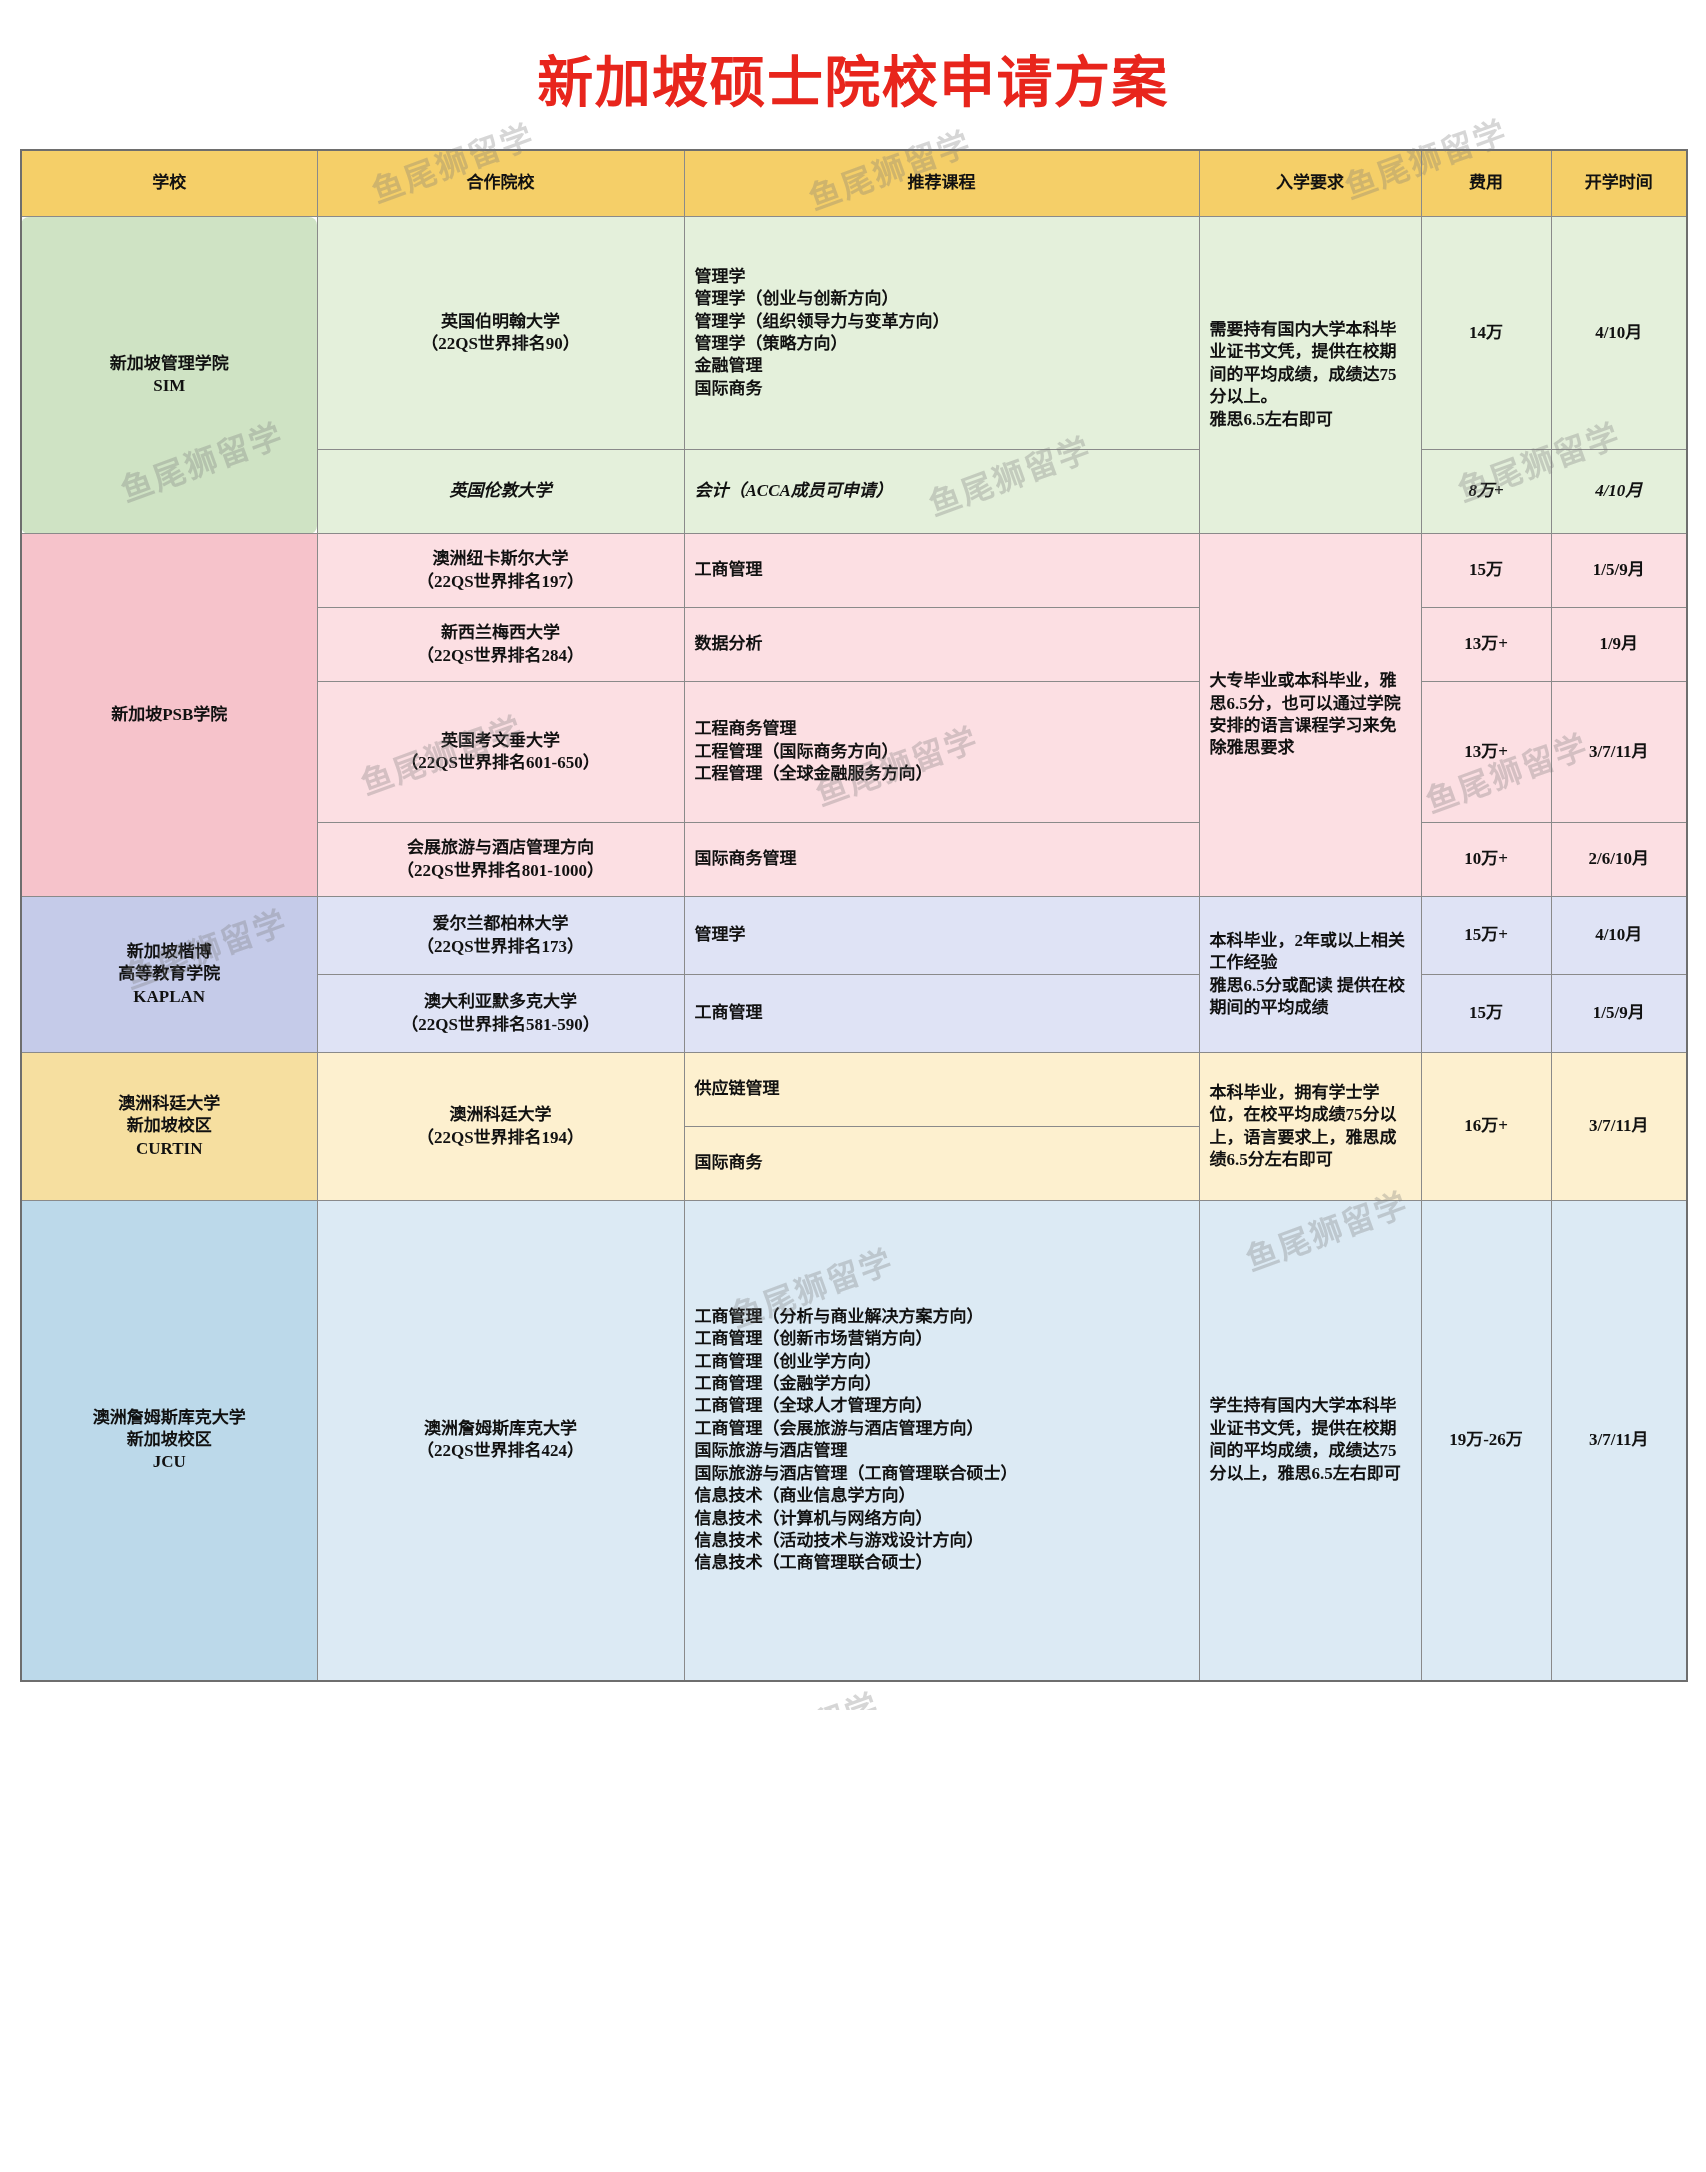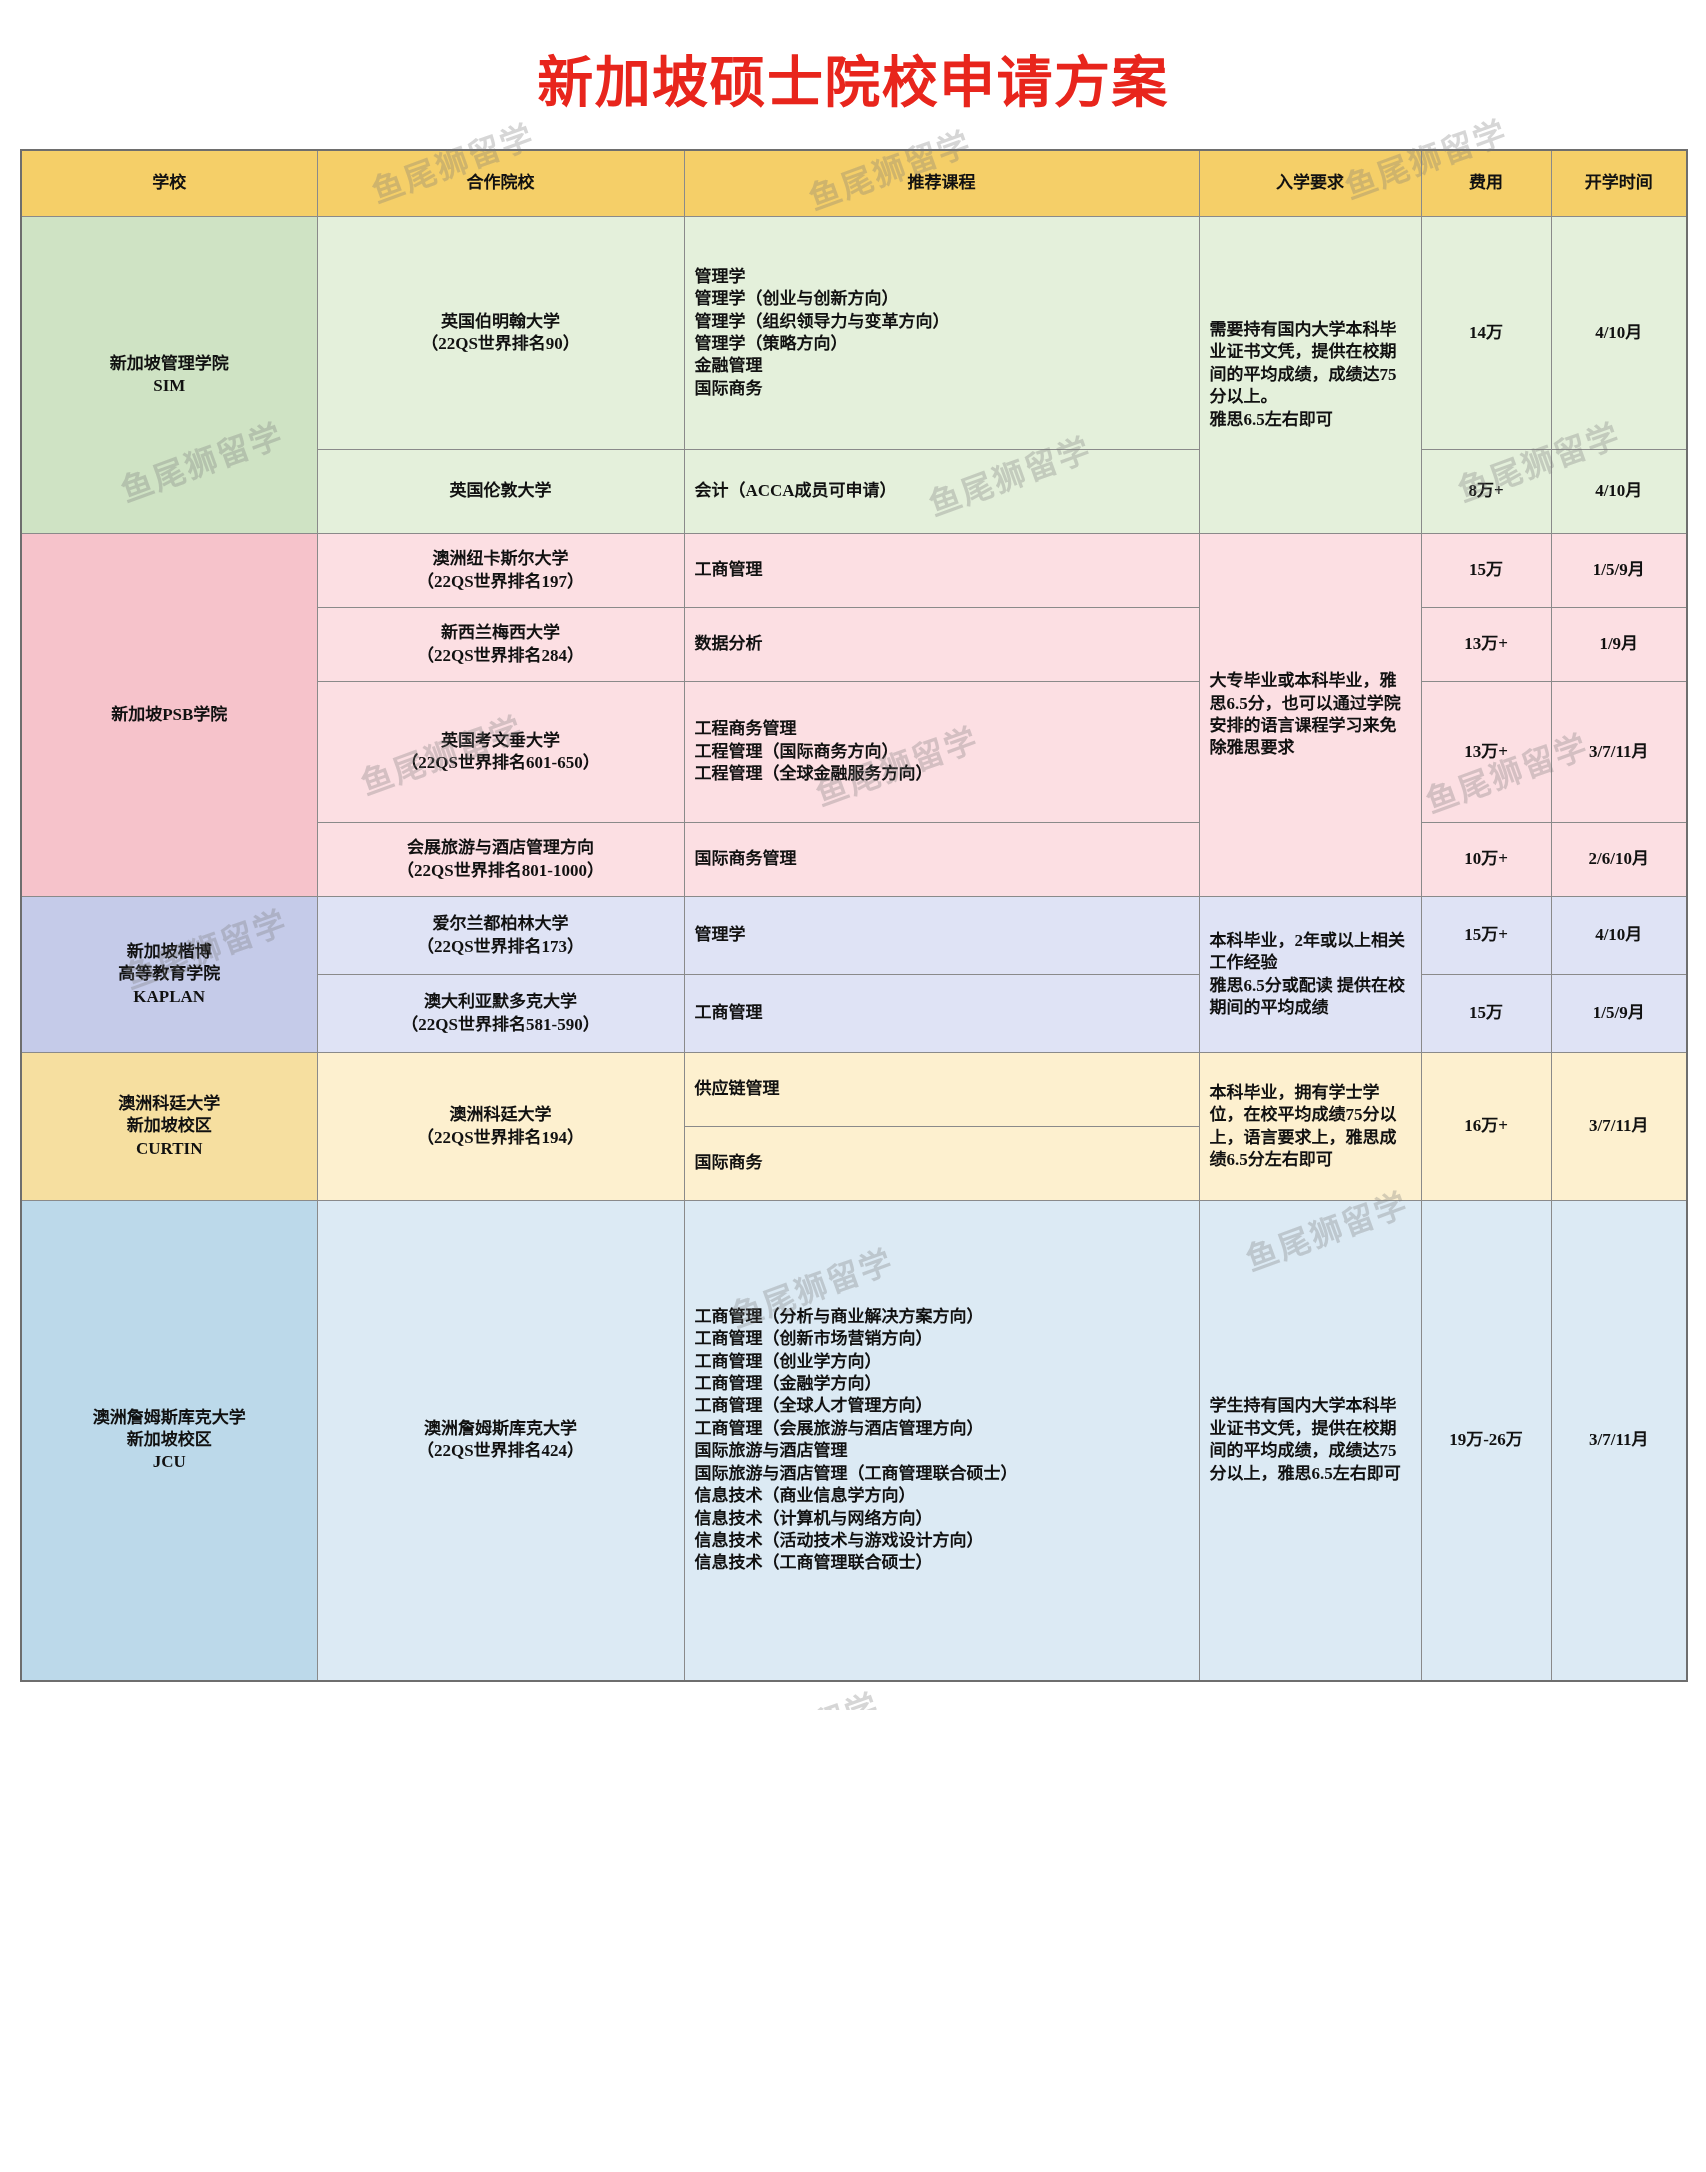--- a/index.html
+++ b/index.html
@@ -52,21 +52,21 @@
   }
   
   col.c-school    { width: 296px; }
   col.c-partner   { width: 367px; }
   col.c-course    { width: 515px; }
   col.c-req       { width: 222px; }
   col.c-fee       { width: 130px; }
   col.c-start     { width: 136px; }
 
   
-  .sim-school    { background: #cfe3c4; }
+  .sim-school    { background: #cfe3c4; border-radius: 8px; }
   .sim-cell      { background: #e4f0db; }
   .psb-school    { background: #f6c3cb; }
   .psb-cell      { background: #fcdfe3; }
   .kap-school    { background: #c5cbe9; }
   .kap-cell      { background: #dfe3f5; }
   .cur-school    { background: #f6dfa0; }
   .cur-cell      { background: #fdf0cf; }
   .jcu-school    { background: #bcd9ea; }
   .jcu-cell      { background: #dceaf4; }
 
@@ -154,21 +154,21 @@
             <div>金融管理</div>
             <div>国际商务</div>
           </td>
           <td class="req sim-cell" rowspan="2">
             <div>需要持有国内大学本科毕业证书文凭，提供在校期间的平均成绩，成绩达75分以上。</div>
             <div>雅思6.5左右即可</div>
           </td>
           <td class="fee sim-cell">14万</td>
           <td class="start sim-cell">4/10月</td>
         </tr>
-        <tr style="height: 84px;">
+        <tr style="height: 84px; font-style: italic;">
           <td class="partner sim-cell">
             <div>英国伦敦大学</div>
           </td>
           <td class="course sim-cell">
             <div>会计（ACCA成员可申请）</div>
           </td>
           <td class="fee sim-cell">8万+</td>
           <td class="start sim-cell">4/10月</td>
         </tr>
         <tr style="height: 74px;">

